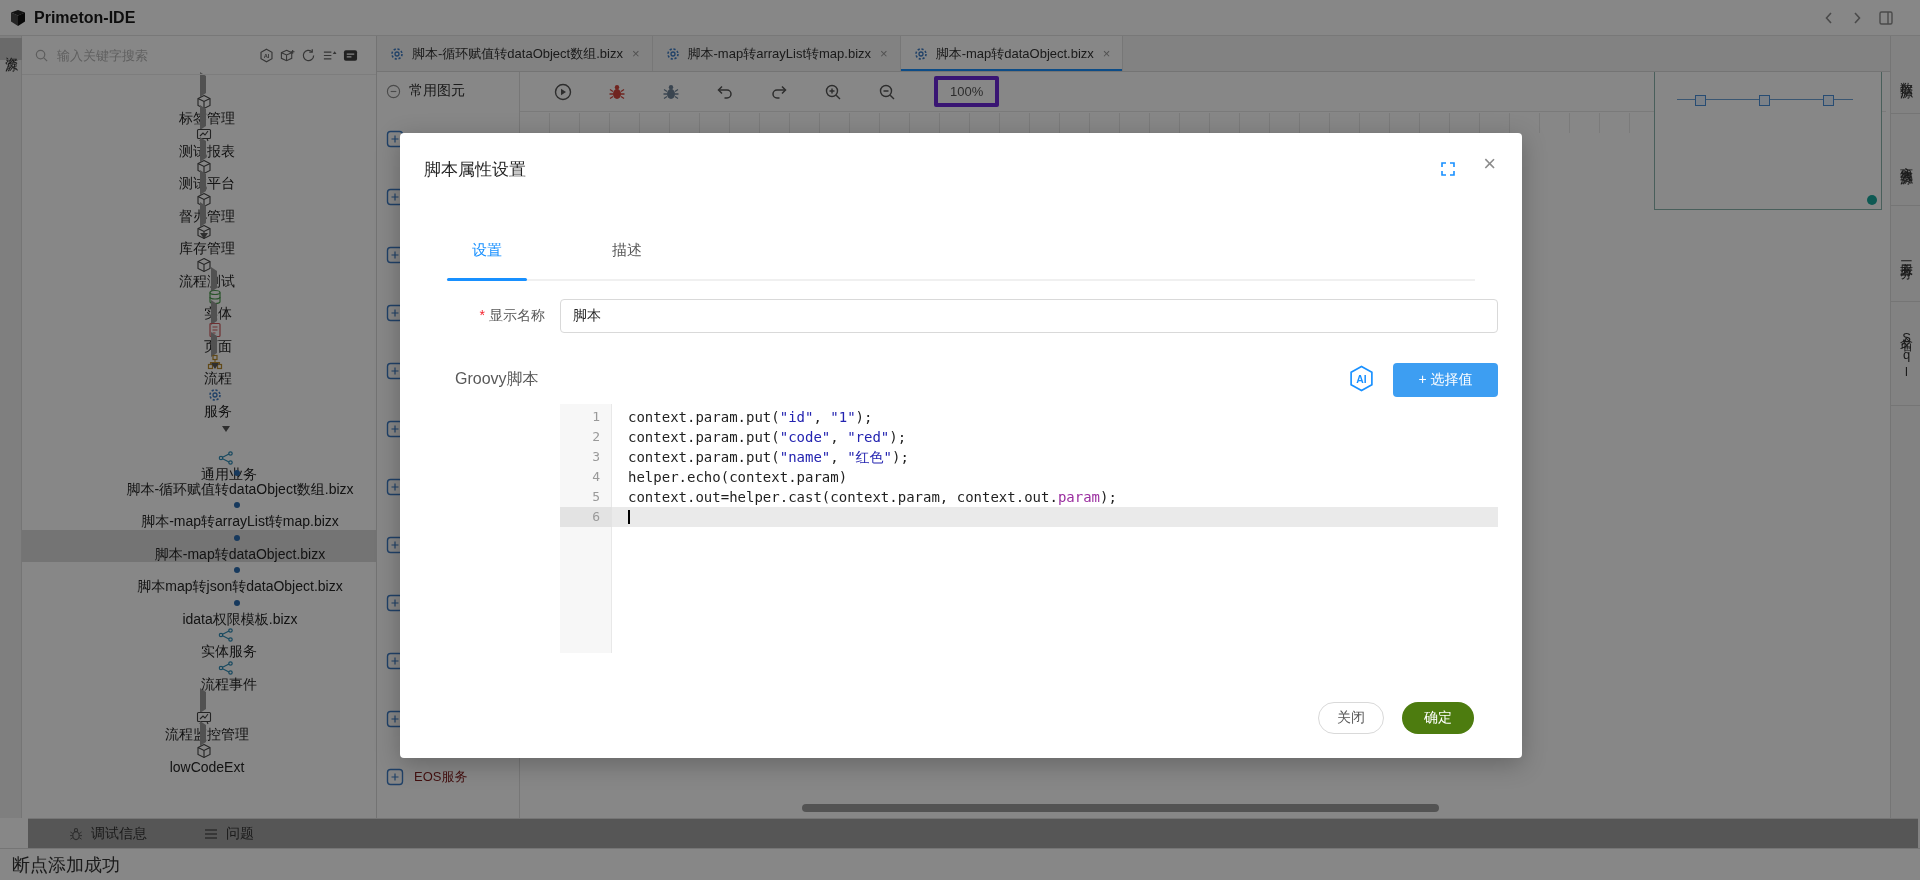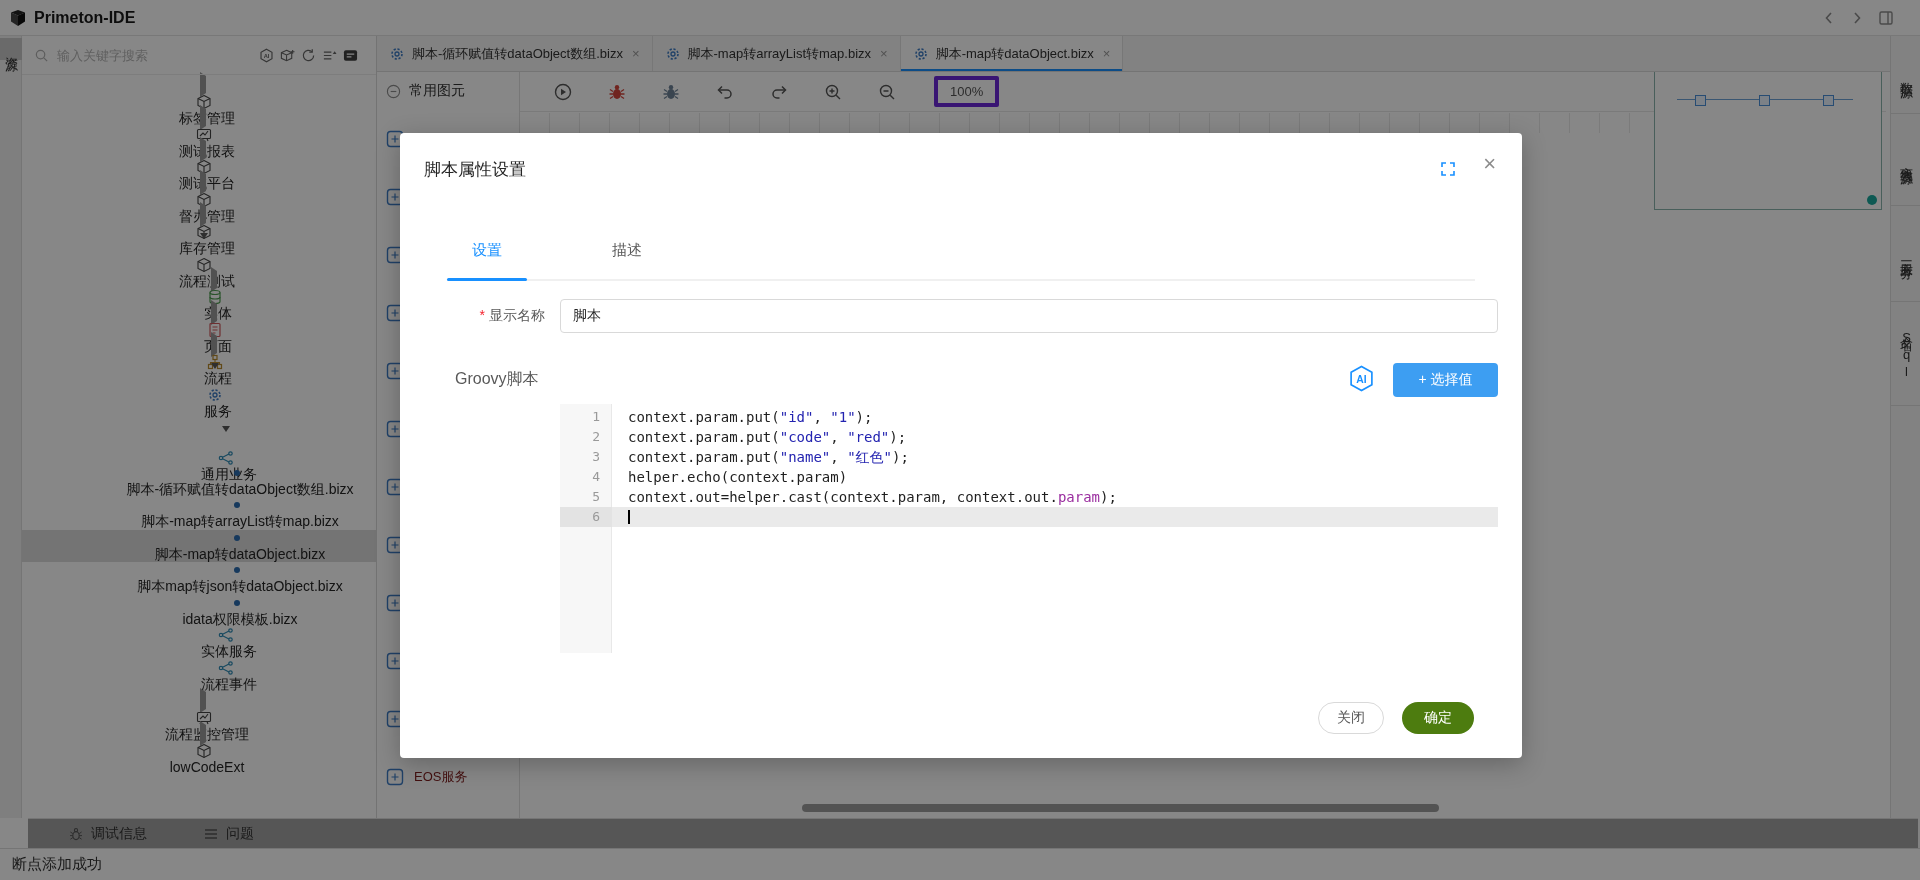--- a/index.html
+++ b/index.html
@@ -79,21 +79,21 @@
   .rr-tab{writing-mode:vertical-rl;text-orientation:upright;display:flex;align-items:center;justify-content:center;
           width:30px;font-size:13px;color:#333;letter-spacing:2px;border-bottom:1px solid #ddd;box-sizing:border-box;cursor:pointer;}
 
   
   .bottombar{position:absolute;left:0;top:818px;width:1890px;height:30px;background:#a3a3a3;
              border-top:1px solid #ddd;display:flex;align-items:center;box-sizing:border-box;margin-left:28px;}
   .bb-item{display:flex;align-items:center;gap:7px;font-size:14px;color:#333;cursor:pointer;}
   .bb-debug{margin-left:40px;} .bb-problems{margin-left:56px;}
   .statusbar{position:absolute;left:0;top:848px;width:1920px;height:32px;background:#fff;
              border-top:1px solid #ddd;display:flex;align-items:center;box-sizing:border-box;}
-  .status-msg{margin-left:12px;font-size:15px;color:#333;}
+  .status-msg{margin-left:12px;font-size:18px;color:#333;}
 
   
   .overlay{position:absolute;left:0;top:0;width:1920px;height:880px;background:rgba(0,0,0,0.47);z-index:50;}
   .modal{position:absolute;left:400px;top:133px;width:1122px;height:625px;background:#fff;border-radius:4px;
          box-shadow:0 6px 24px rgba(0,0,0,.25);z-index:60;box-sizing:border-box;padding-left:36px;}
   .m-title{position:absolute;left:24px;top:25px;font-size:17px;font-weight:500;color:#262626;}
   .m-expand{position:absolute;right:66px;top:28px;cursor:pointer;}
   .m-close{position:absolute;right:26px;top:20px;font-size:22px;color:#8c8c8c;cursor:pointer;line-height:1;}
   .m-tabs{position:absolute;left:47px;top:108px;display:flex;}
   .m-tab{width:80px;text-align:center;font-size:15px;color:#595959;padding-bottom:18px;cursor:pointer;}

